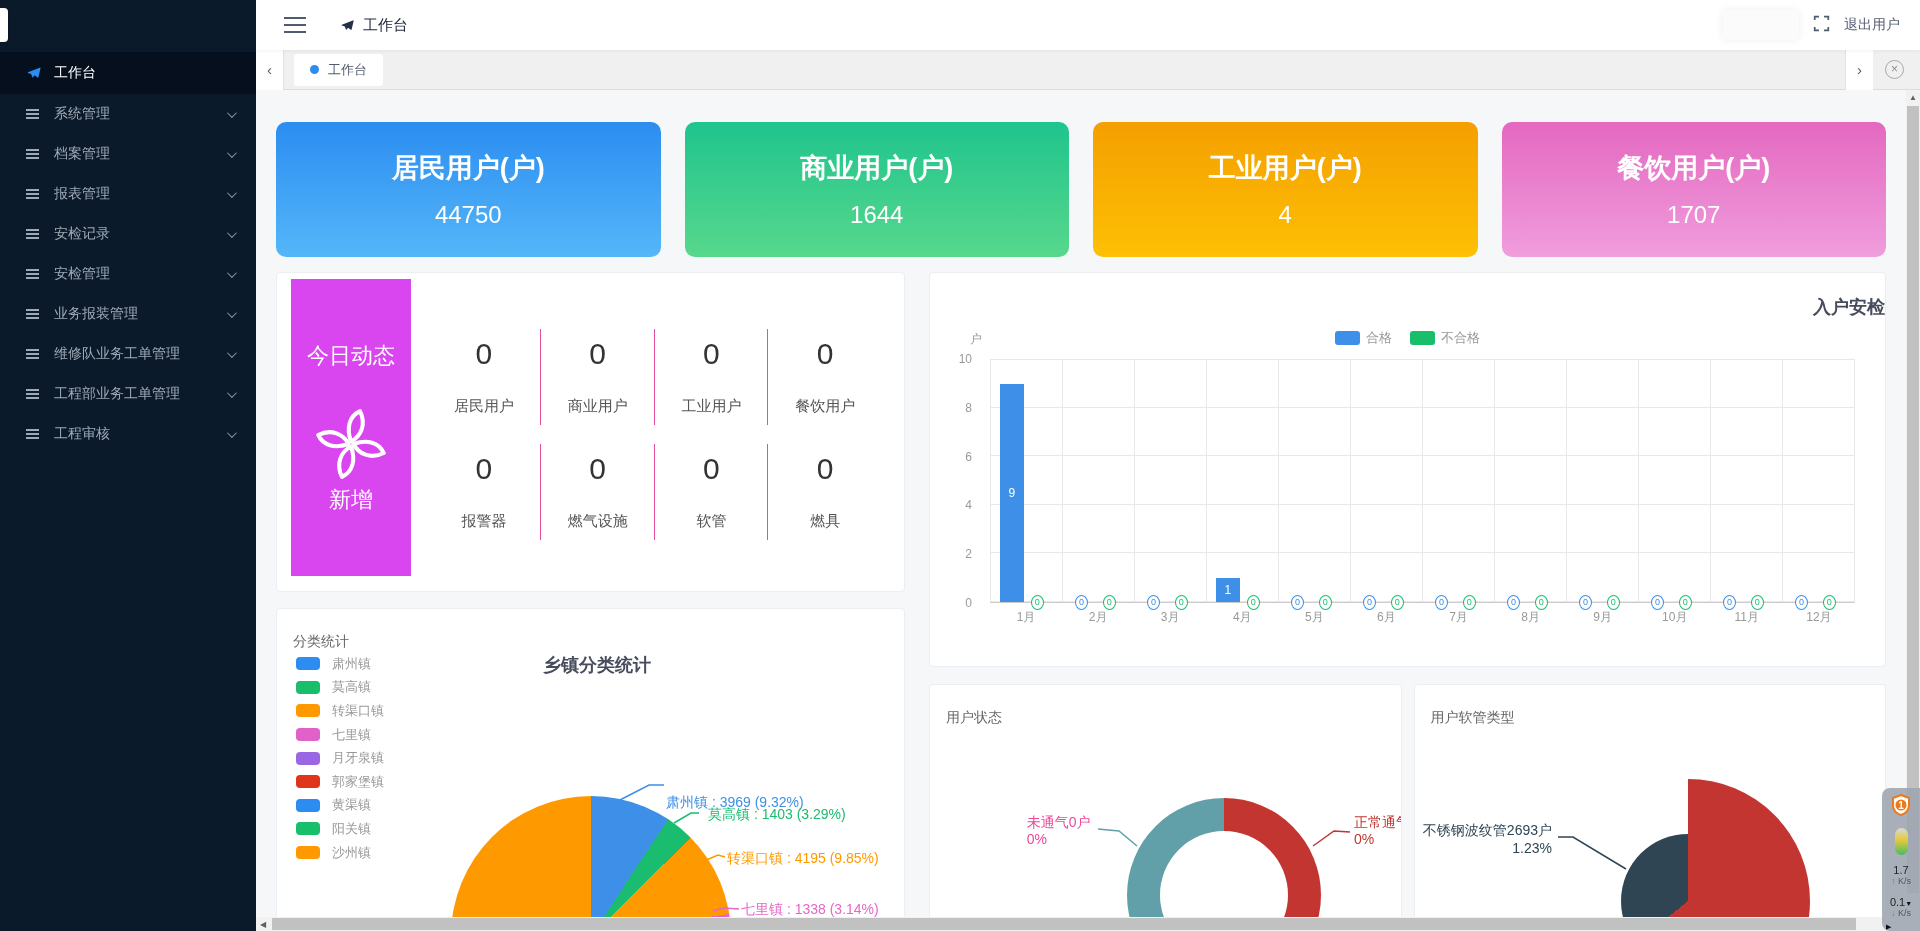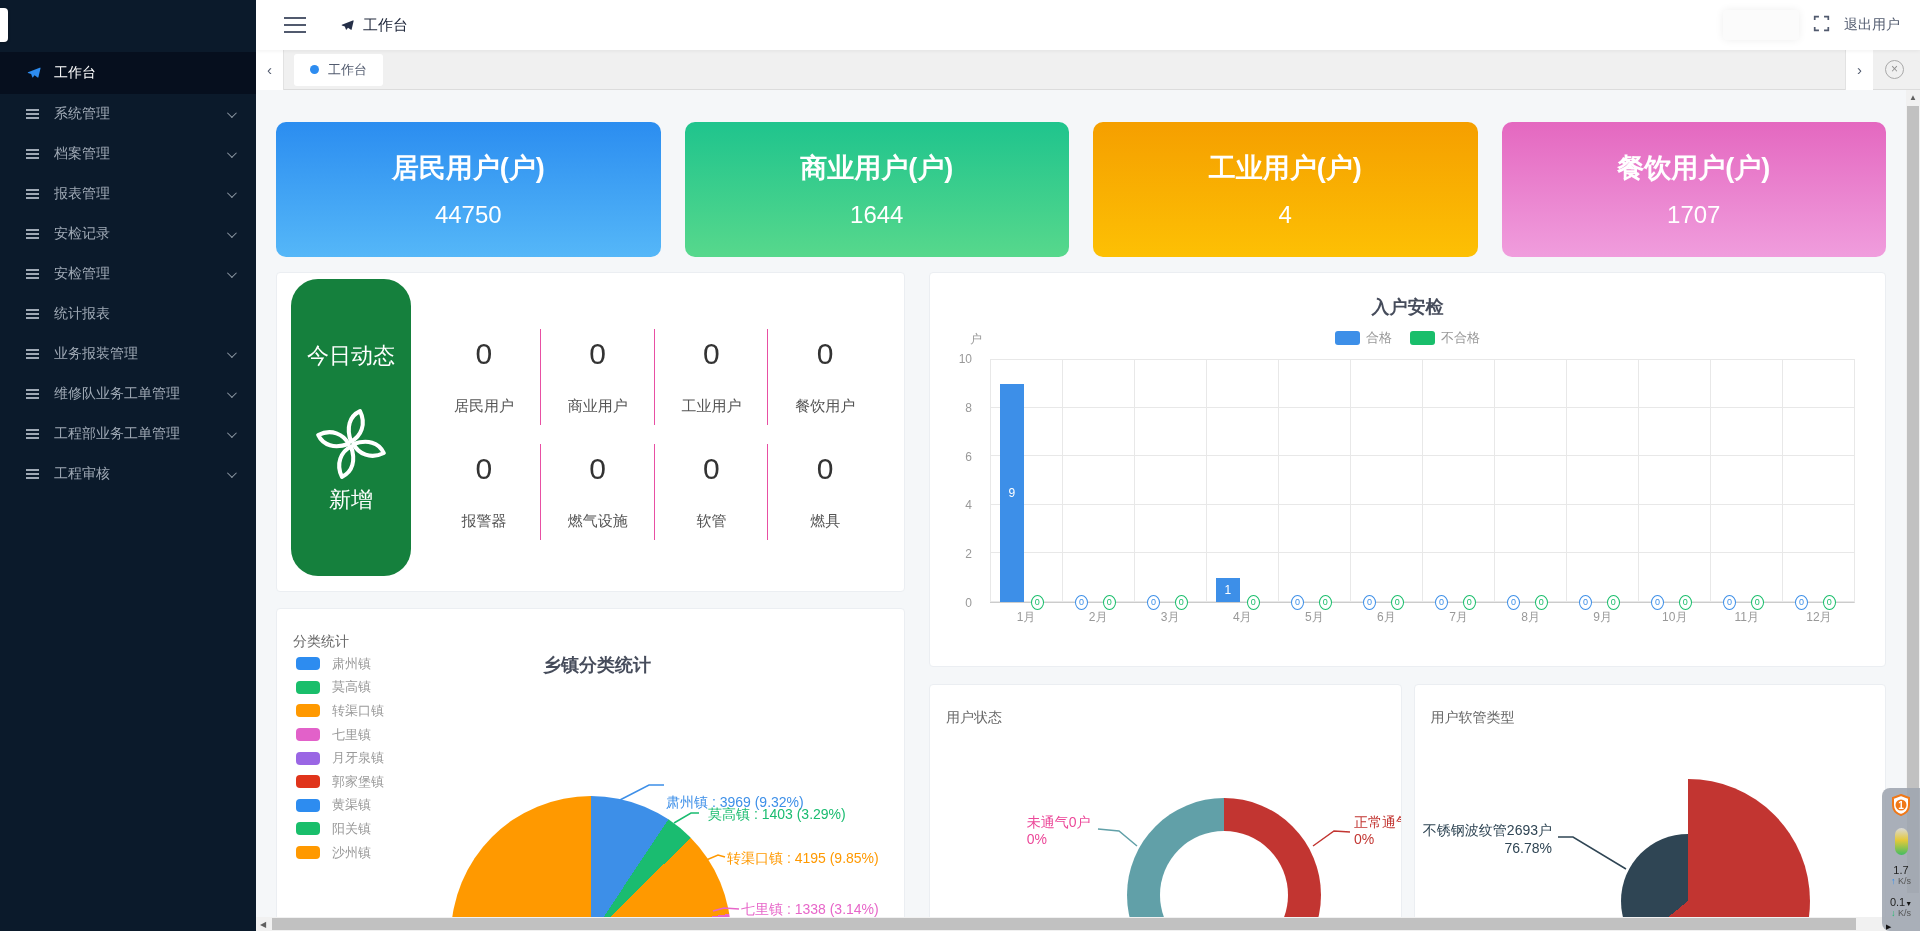--- a/index.html
+++ b/index.html
@@ -61,36 +61,36 @@
   .stat-card .sc-value { font-size:24px;margin-top:8px; }
 
   .cols { display:flex; gap:24px; margin-top:15px; align-items:flex-start; }
   .col-left { width:629px; }
   .col-right { flex:1; }
   .panel { background:#fff; border:1px solid #ebeef2; border-radius:4px; position:relative; overflow:hidden; }
   .panel-title-sm { position:absolute; left:16px; top:24px; font-size:14px; color:#666; }
 
   
   .today-panel { height:320px; }
-  .today-block { position:absolute; left:14px; top:6px; bottom:15px; width:120px; background:#15803d;
-    color:#fff; display:flex; flex-direction:column; align-items:center; padding-top:62px;border-radius:27px; }
+  .today-block { position:absolute; left:14px; top:6px; bottom:15px; width:120px; background:#d946ef;
+    color:#fff; display:flex; flex-direction:column; align-items:center; padding-top:62px; }
   .today-title { font-size:22px; }
   .today-block svg { margin-top:32px; }
   .today-action { font-size:22px; }
   .today-stats { position:absolute; left:150px; right:22px; top:48px;
     display:grid; grid-template-columns:repeat(4,1fr); }
   .ts-cell { position:relative; text-align:center; height:115px; padding-top:16px; }
   .ts-cell.divided::after { content:""; position:absolute; right:0; top:8px; height:96px;
     width:1px; background:#e84fa3; }
   .ts-value { font-size:30px; color:#333; }
   .ts-label { font-size:15px; color:#555; margin-top:26px; }
 
   
   .insp-panel { height:395px; }
-  .insp-title { text-align:center; margin-top:22px; font-size:18px; font-weight:bold; color:#464c5b; }
+  .insp-title { text-align:right; margin-top:22px; font-size:18px; font-weight:bold; color:#464c5b; }
   .insp-legend { display:flex; justify-content:center; gap:18px; margin-top:10px; }
   .lg-item { display:flex; align-items:center; gap:6px; cursor:pointer; }
   .lg-rect { width:25px; height:14px; border-radius:3px; }
   .lg-text { font-size:13px; color:#999; }
   .bar-unit { position:absolute; left:40px; top:58px; font-size:12px; color:#999; }
   .bar-yaxis { position:absolute; left:0; top:86px; width:52px; height:244px; }
   .ytick { position:absolute; right:10px; transform:translateY(50%); font-size:12px; color:#999; }
   .bar-plot { position:absolute; left:60px; right:30px; top:86px; height:244px; display:flex;
     border-top:1px solid #e8e8e8; border-right:1px solid #e8e8e8; border-bottom:1px solid #ccc;
     background:repeating-linear-gradient(to top,#e8e8e8 0,#e8e8e8 1px,transparent 1px,transparent 48.6px); }
@@ -210,28 +210,20 @@
 
       <li class="menu-item">
 
         <span class="mi-icon">
           <span class="mi-bars"></span>
         </span>
         <span class="mi-label">安检管理</span>
         <span class="mi-chevron"></span>
       </li>
 
-      <li class="menu-item">
-
-        <span class="mi-icon">
-          <span class="mi-bars"></span>
-        </span>
-        <span class="mi-label">统计报表</span>
-
-      </li>
 
       <li class="menu-item">
 
         <span class="mi-icon">
           <span class="mi-bars"></span>
         </span>
         <span class="mi-label">业务报装管理</span>
         <span class="mi-chevron"></span>
       </li>
 
@@ -564,21 +556,21 @@
 
         <section class="panel hose-panel">
           <div class="panel-title-sm">用户软管类型</div>
           <div class="hose-slice hose-big" style="background: conic-gradient(rgb(194, 53, 49) 0deg, rgb(194, 53, 49) 230.868deg, transparent 230.868deg, transparent 360deg);"></div>
           <div class="hose-slice hose-small" style="background: conic-gradient(transparent 0deg, transparent 230.868deg, rgb(47, 69, 84) 230.868deg, rgb(47, 69, 84) 360deg);"></div>
           <svg class="overlay-svg" width="474" height="330">
             <polyline points="143,152 158,152 211,184" fill="none" stroke="#2f4554" stroke-width="1.5"></polyline>
           </svg>
           <div class="hose-label">
             <div>不锈钢波纹管2693户</div>
-            <div>76.78%</div>
+            <div>1.23%</div>
           </div>
         </section>
       </div>
     </div>
   </div>
 </div>
 
 <div class="vscroll">
   <span class="scroll-arrow" style="top:3px; left:3px;">▲</span>
   <div class="vthumb"></div>

